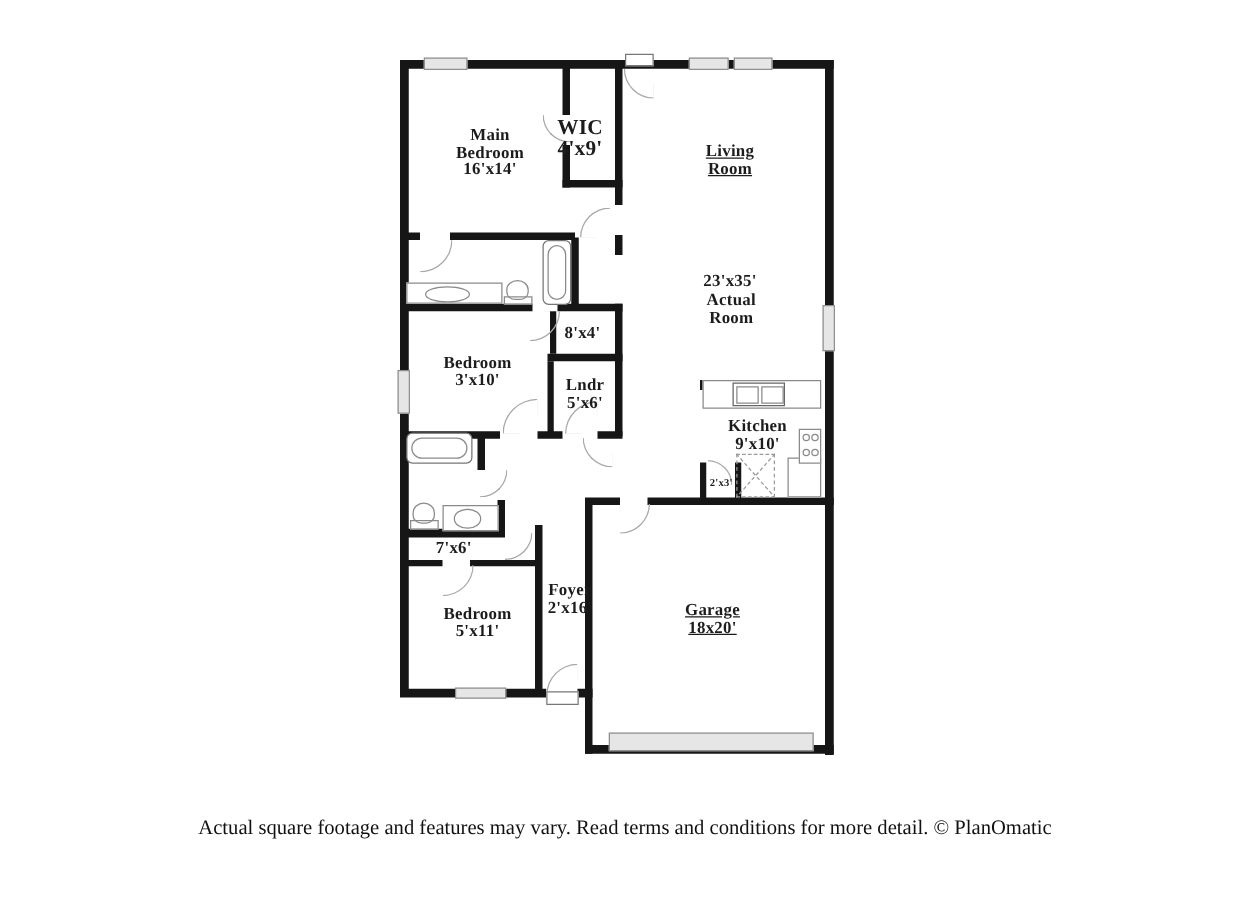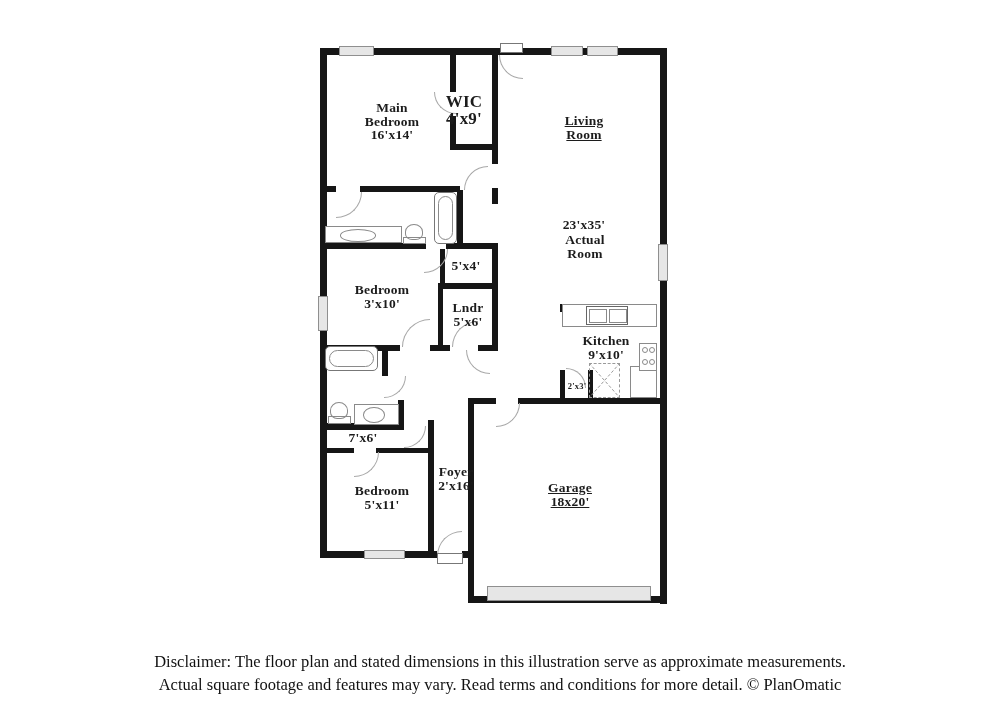--- a/index.html
+++ b/index.html
@@ -141,21 +141,21 @@
       <div>Room</div>
     </div>
     <div class="room-label" style="left: 584px; top: 178px; font-size: 13.5px; margin-top: 40px;">
       <div>23'x35'</div>
     </div>
     <div class="room-label" style="left: 585px; top: 233px; font-size: 13.5px;">
       <div>Actual</div>
       <div>Room</div>
     </div>
     <div class="room-label" style="left: 466px; top: 259px; font-size: 13.5px;">
-      <div>5'x4'</div>
+      <div>8'x4'</div>
     </div>
     <div class="room-label" style="left: 382px; top: 283px; font-size: 13.5px;">
       <div>Bedroom</div>
       <div>3'x10'</div>
     </div>
     <div class="room-label" style="left: 468px; top: 301px; font-size: 13.5px;">
       <div>Lndr</div>
       <div>5'x6'</div>
     </div>
     <div class="room-label" style="left: 606px; top: 334px; font-size: 13.5px;">
@@ -176,15 +176,14 @@
       <div>Foyer</div>
       <div>2'x16'</div>
     </div>
     <div class="room-label" style="left: 570px; top: 481px; font-size: 13.5px; text-decoration: underline;">
       <div>Garage</div>
       <div>18x20'</div>
     </div>
   </div>
 
 <div class="footer">
-  <div>Disclaimer: The floor plan and stated dimensions in this illustration serve as approximate measurements.</div>
   <div>Actual square footage and features may vary. Read terms and conditions for more detail. © PlanOmatic</div>
 </div>
 
 </body></html>

